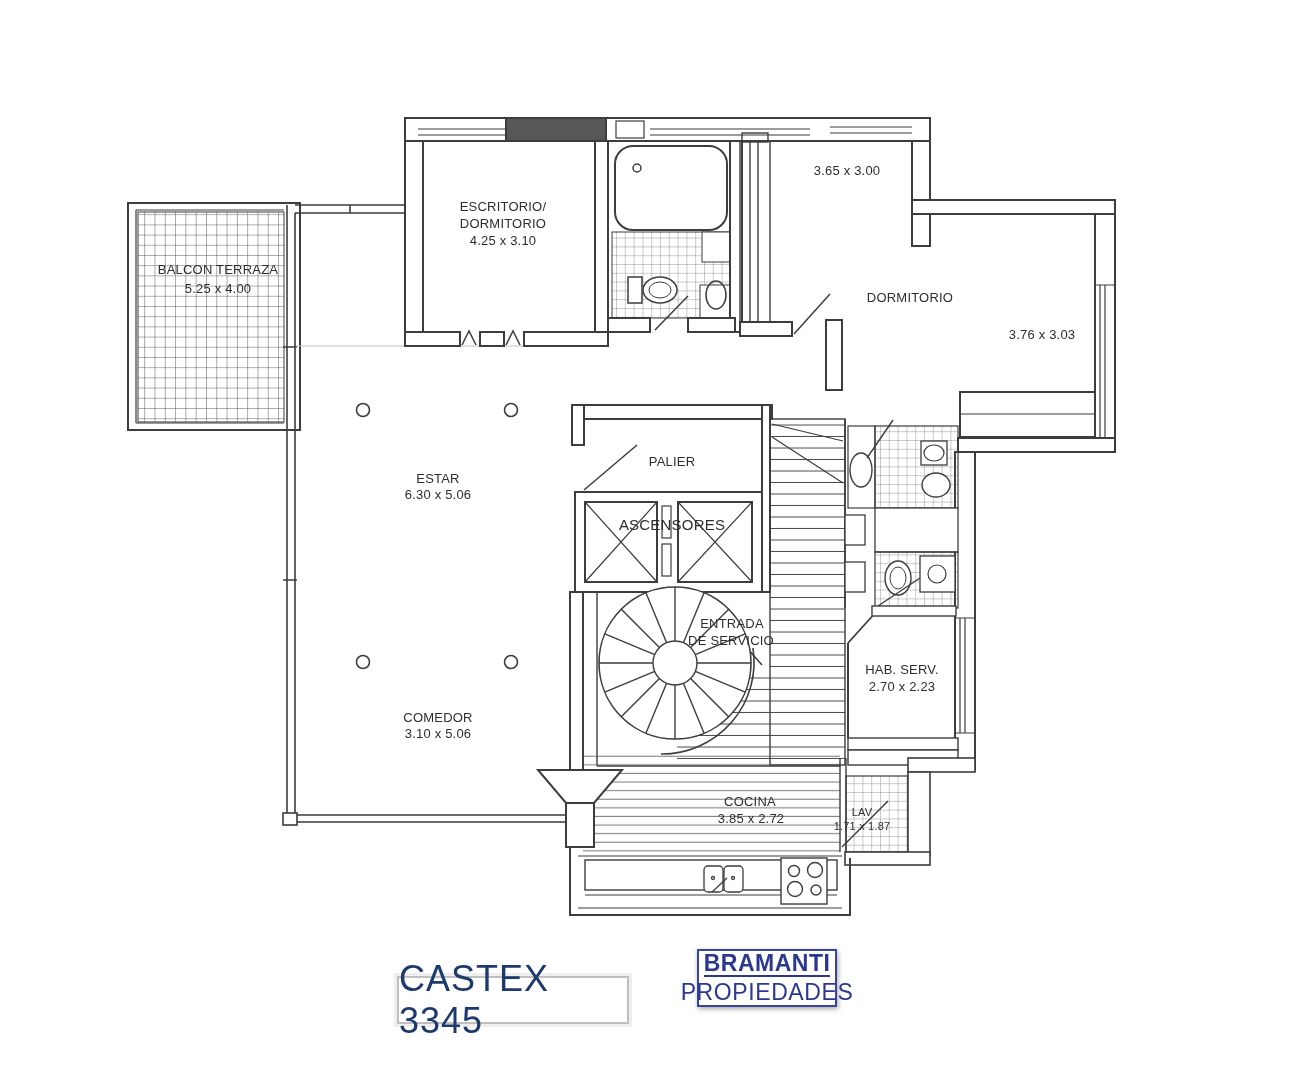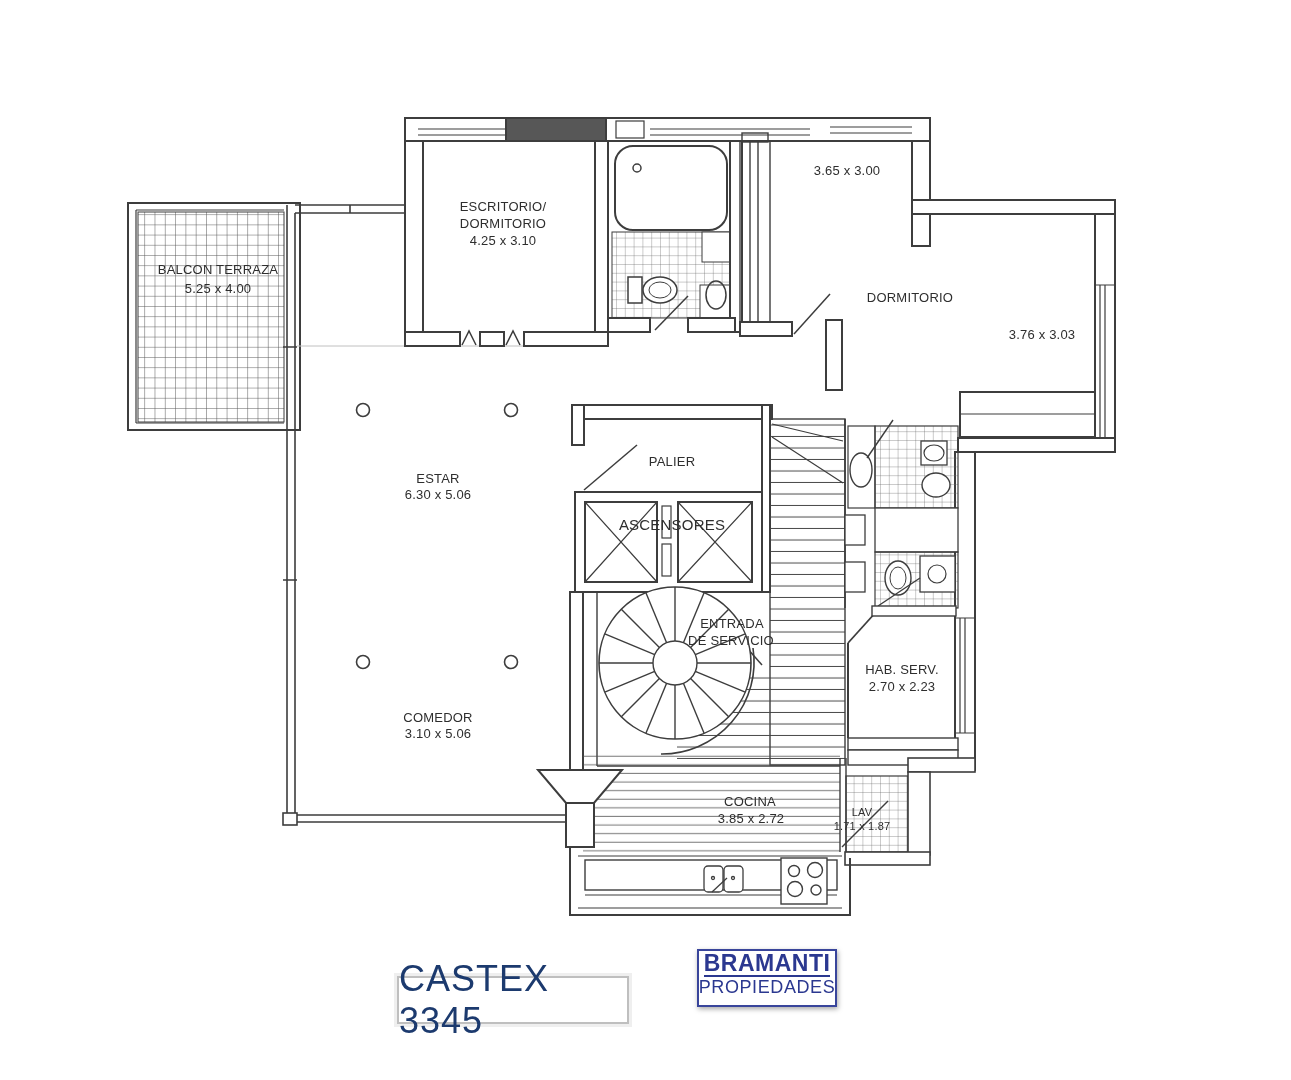--- a/index.html
+++ b/index.html
@@ -8,24 +8,24 @@
   #plan-title{position:absolute;left:125px;top:46px;font-size:18px;color:#1f1f1f;
               letter-spacing:.4px;}
   svg text{font-family:"Liberation Sans",sans-serif;fill:#2e2e2e;font-size:13px;letter-spacing:.2px;}
   svg text.dim{font-size:13px;}
   svg text.small{font-size:11px;}
   #address-plate{position:absolute;left:397px;top:976px;width:228px;height:44px;background:#fff;
        border:2px solid #bfbfbf;box-shadow:0 0 0 3px #efefef;display:flex;align-items:center;
        justify-content:center;font-size:36px;color:#1c3a6e;letter-spacing:1px;}
   #brand-logo{position:absolute;left:697px;top:949px;width:136px;height:54px;background:#fff;
        border:2px solid #39459b;box-shadow:1px 2px 5px rgba(0,0,0,.35);display:flex;
-       flex-direction:column;align-items:center;justify-content:flex-start;}
+       flex-direction:column;align-items:center;justify-content:space-between;}
   #brand-logo .top{font-weight:bold;font-size:23px;color:#2b3890;letter-spacing:.5px;
        border-bottom:2px solid #2b3890;line-height:1.05;}
-  #brand-logo .bottom{font-size:18px;color:#2b3890;letter-spacing:.6px;line-height:1.15;}
+  #brand-logo .bottom{font-size:23px;color:#2b3890;letter-spacing:.6px;line-height:1.15;}
 </style>
 </head>
 <body>
 
 <div id="canvas">
 
 
   <svg width="1291" height="1080" viewBox="0 0 1291 1080" xmlns="http://www.w3.org/2000/svg">
     <defs>
       <pattern id="gridBal" width="10.3" height="10.2" patternUnits="userSpaceOnUse">

